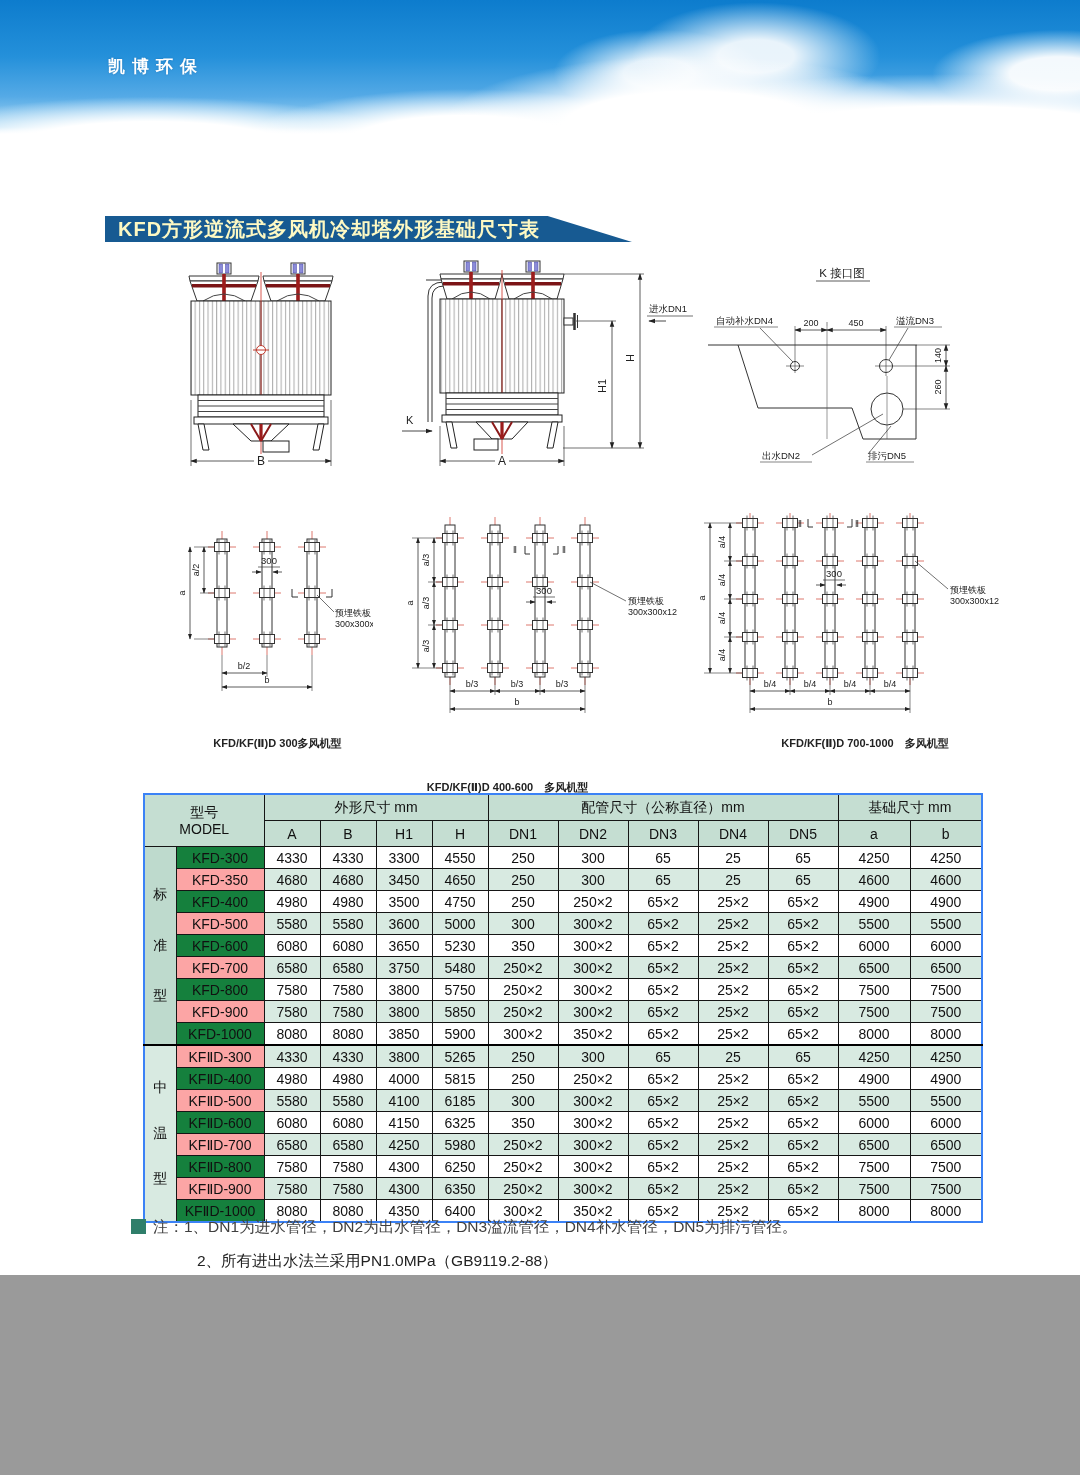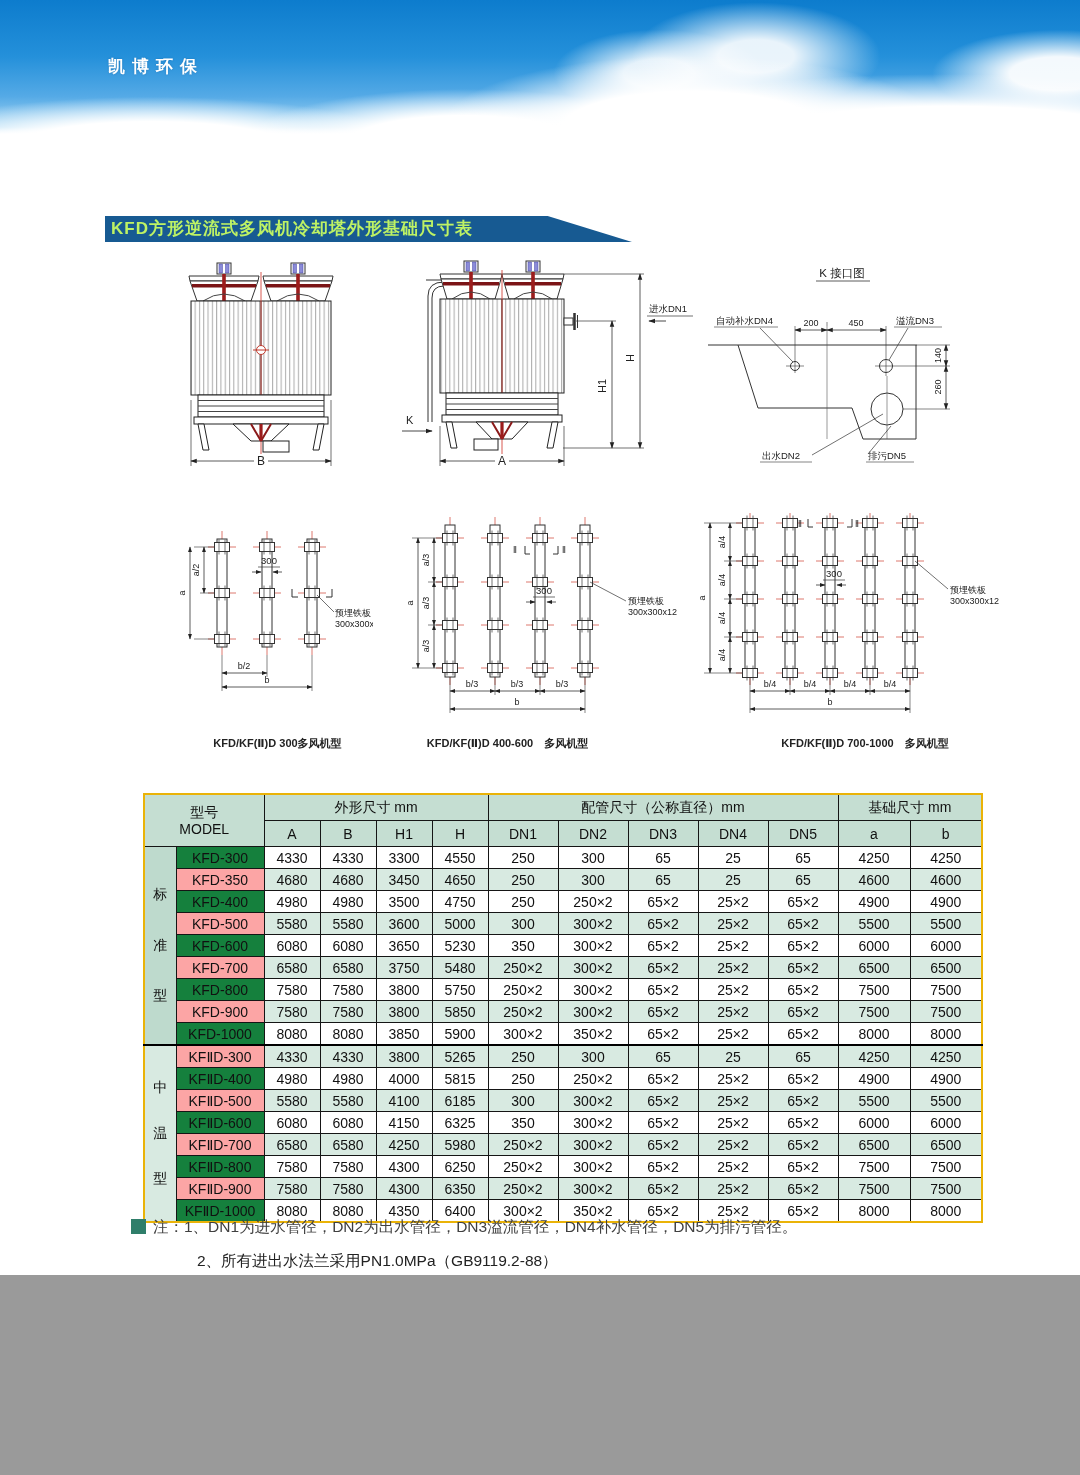--- a/index.html
+++ b/index.html
@@ -13,29 +13,29 @@
       radial-gradient(26% 52% at 43% 108%, #ffffff 42%, rgba(255,255,255,0) 80%),
       radial-gradient(30% 46% at 14% 110%, #ffffff 42%, rgba(255,255,255,0) 82%),
       radial-gradient(16% 56% at 70% 42%, rgba(255,255,255,.9) 22%, rgba(255,255,255,0) 72%),
       radial-gradient(13% 44% at 61% 55%, rgba(255,255,255,.85) 25%, rgba(255,255,255,0) 75%),
       radial-gradient(15% 42% at 98% 55%, rgba(255,255,255,.95) 30%, rgba(255,255,255,0) 78%),
       linear-gradient(180deg,#0d7ccd 0%,#2490da 42%,#55aae6 72%,#a6d7f4 95%,#ffffff 100%);}
   .brand{position:absolute;left:108px;top:55px;color:#ffffff;font-size:17px;font-weight:bold;
          letter-spacing:7px;text-shadow:0 0 2px rgba(0,60,120,.35);}
   
   .title-bar{position:absolute;left:105px;top:216px;width:527px;height:26px;background:#175a92;
-    clip-path:polygon(0 0,84% 0,100% 100%,0 100%);color:#bef264;font-size:17px;font-weight:bold;
-    line-height:26px;padding-left:6px;box-sizing:border-box;letter-spacing:1px;}
+    clip-path:polygon(0 0,84% 0,100% 100%,0 100%);color:#fef9c3;font-size:20px;font-weight:bold;
+    line-height:26px;padding-left:13px;box-sizing:border-box;letter-spacing:1px;}
   
   .draw{position:absolute;}
   .draw text{font-family:"Liberation Sans","DejaVu Sans",sans-serif;fill:#222;}
   .cap{position:absolute;font-size:11px;font-weight:bold;color:#222;text-align:center;}
   
   .spec-table{position:absolute;left:143px;top:793px;border-collapse:collapse;table-layout:fixed;
-    border:2px solid #eab308;}
+    border:2px solid #3b82f6;}
   .spec-table th,.spec-table td{border:1px solid #151515;text-align:center;vertical-align:middle;
     font-size:14px;color:#111;padding:0;height:21px;font-weight:normal;background:#fff;}
   .spec-table thead th{background:#c5ded2;height:25px;font-size:14px;}
   .spec-table .model-head div{line-height:17px;}
   .spec-table td.model-cell{background:#15803d;}
   .spec-table td.group-cell{background:#bedacd;}
   .spec-table tr.alt td{background:#d8eae1;}
   .spec-table tr.alt td.model-cell{background:#fca5a5;margin-top:40px;}
   .spec-table tr.group-start td{border-top:2px solid #000;}
   .vlabel{display:flex;flex-direction:column;justify-content:space-evenly;align-items:center;
@@ -479,21 +479,21 @@
     <line x1="184" y1="186" x2="224" y2="186" stroke="#333" stroke-width="0.8" marker-start="url(#f3a)" marker-end="url(#f3a)"></line>
     <text x="84" y="182" text-anchor="middle" font-size="9">b/4</text>
     <text x="124" y="182" text-anchor="middle" font-size="9">b/4</text>
     <text x="164" y="182" text-anchor="middle" font-size="9">b/4</text>
     <text x="204" y="182" text-anchor="middle" font-size="9">b/4</text>
     <line x1="64" y1="204" x2="224" y2="204" stroke="#333" stroke-width="0.8" marker-start="url(#f3a)" marker-end="url(#f3a)"></line>
     <text x="144" y="200" text-anchor="middle" font-size="9">b</text>
   </svg>
 
   <div class="cap" style="left:180px;top:736px;width:195px">KFD/KF(Ⅱ)D 300多风机型</div>
-  <div class="cap" style="left:400px;top:736px;width:215px">KFD/KF(Ⅱ)D 400-600　多风机型</div>
+  <div class="cap" style="left:400px;top:780px;width:215px">KFD/KF(Ⅱ)D 400-600　多风机型</div>
   <div class="cap" style="left:740px;top:736px;width:250px">KFD/KF(Ⅱ)D 700-1000　多风机型</div>
 
   <table class="spec-table">
     <colgroup>
       <col style="width:32px">
         <col style="width:88px">
       <col style="width:56px">
         <col style="width:56px">
         <col style="width:56px">
         <col style="width:56px">

